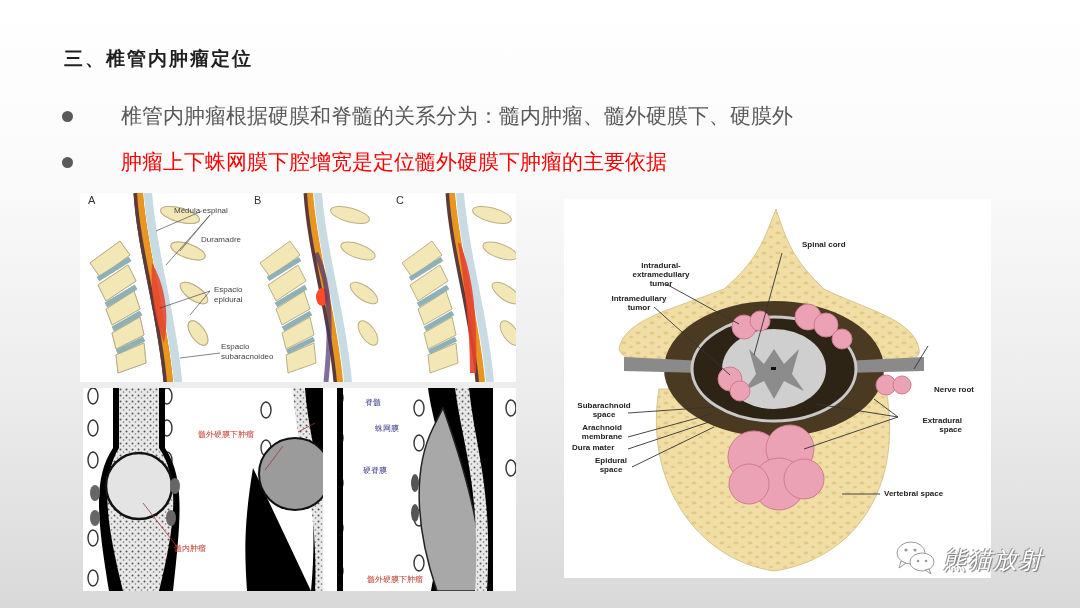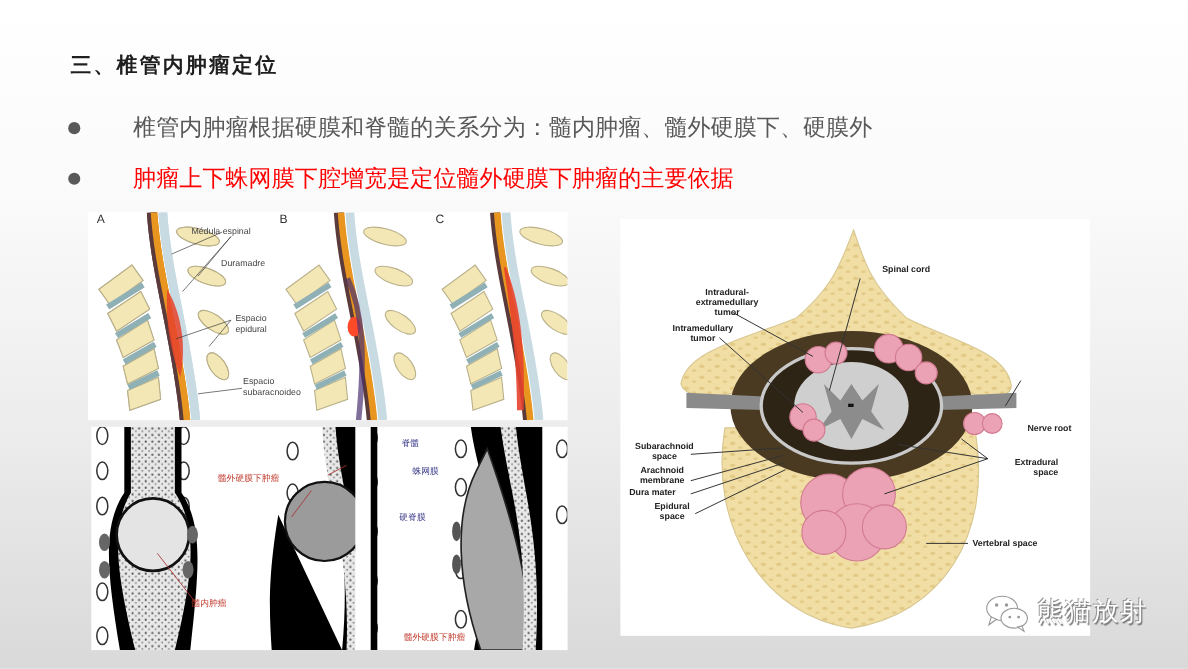--- a/index.html
+++ b/index.html
@@ -27,21 +27,21 @@
   .fig-b { left: 83px; top: 388px; width: 433px; height: 203px; }
   .fig-c { left: 564px; top: 199px; width: 427px; height: 379px; }
   .fig-label { position: absolute; font-family: "Liberation Sans", sans-serif; font-size: 11px; color: #333; }
   .fig-note { position: absolute; font-family: "Liberation Sans", sans-serif; font-size: 8px; color: #444; line-height: 1.1; }
   .fig-note.bold { font-weight: bold; color: #222; font-size: 8px; }
   .cn-note { position: absolute; font-size: 8px; color: #c0392b; }
   .cn-note.blue { color: #3a3a8a; }
 
   .watermark {
     position: absolute; left: 895px; top: 540px;
-    display: flex; align-items: flex-start;
+    display: flex; align-items: flex-end; font-style: italic;
   }
   .watermark .wm-text {
     font-size: 24px; color: #ffffff; margin-left: 6px;
     text-shadow: 1px 1px 1px #777, -1px -1px 0 #999;
     letter-spacing: 1px;
   }
 </style>
 </head>
 <body>
 

